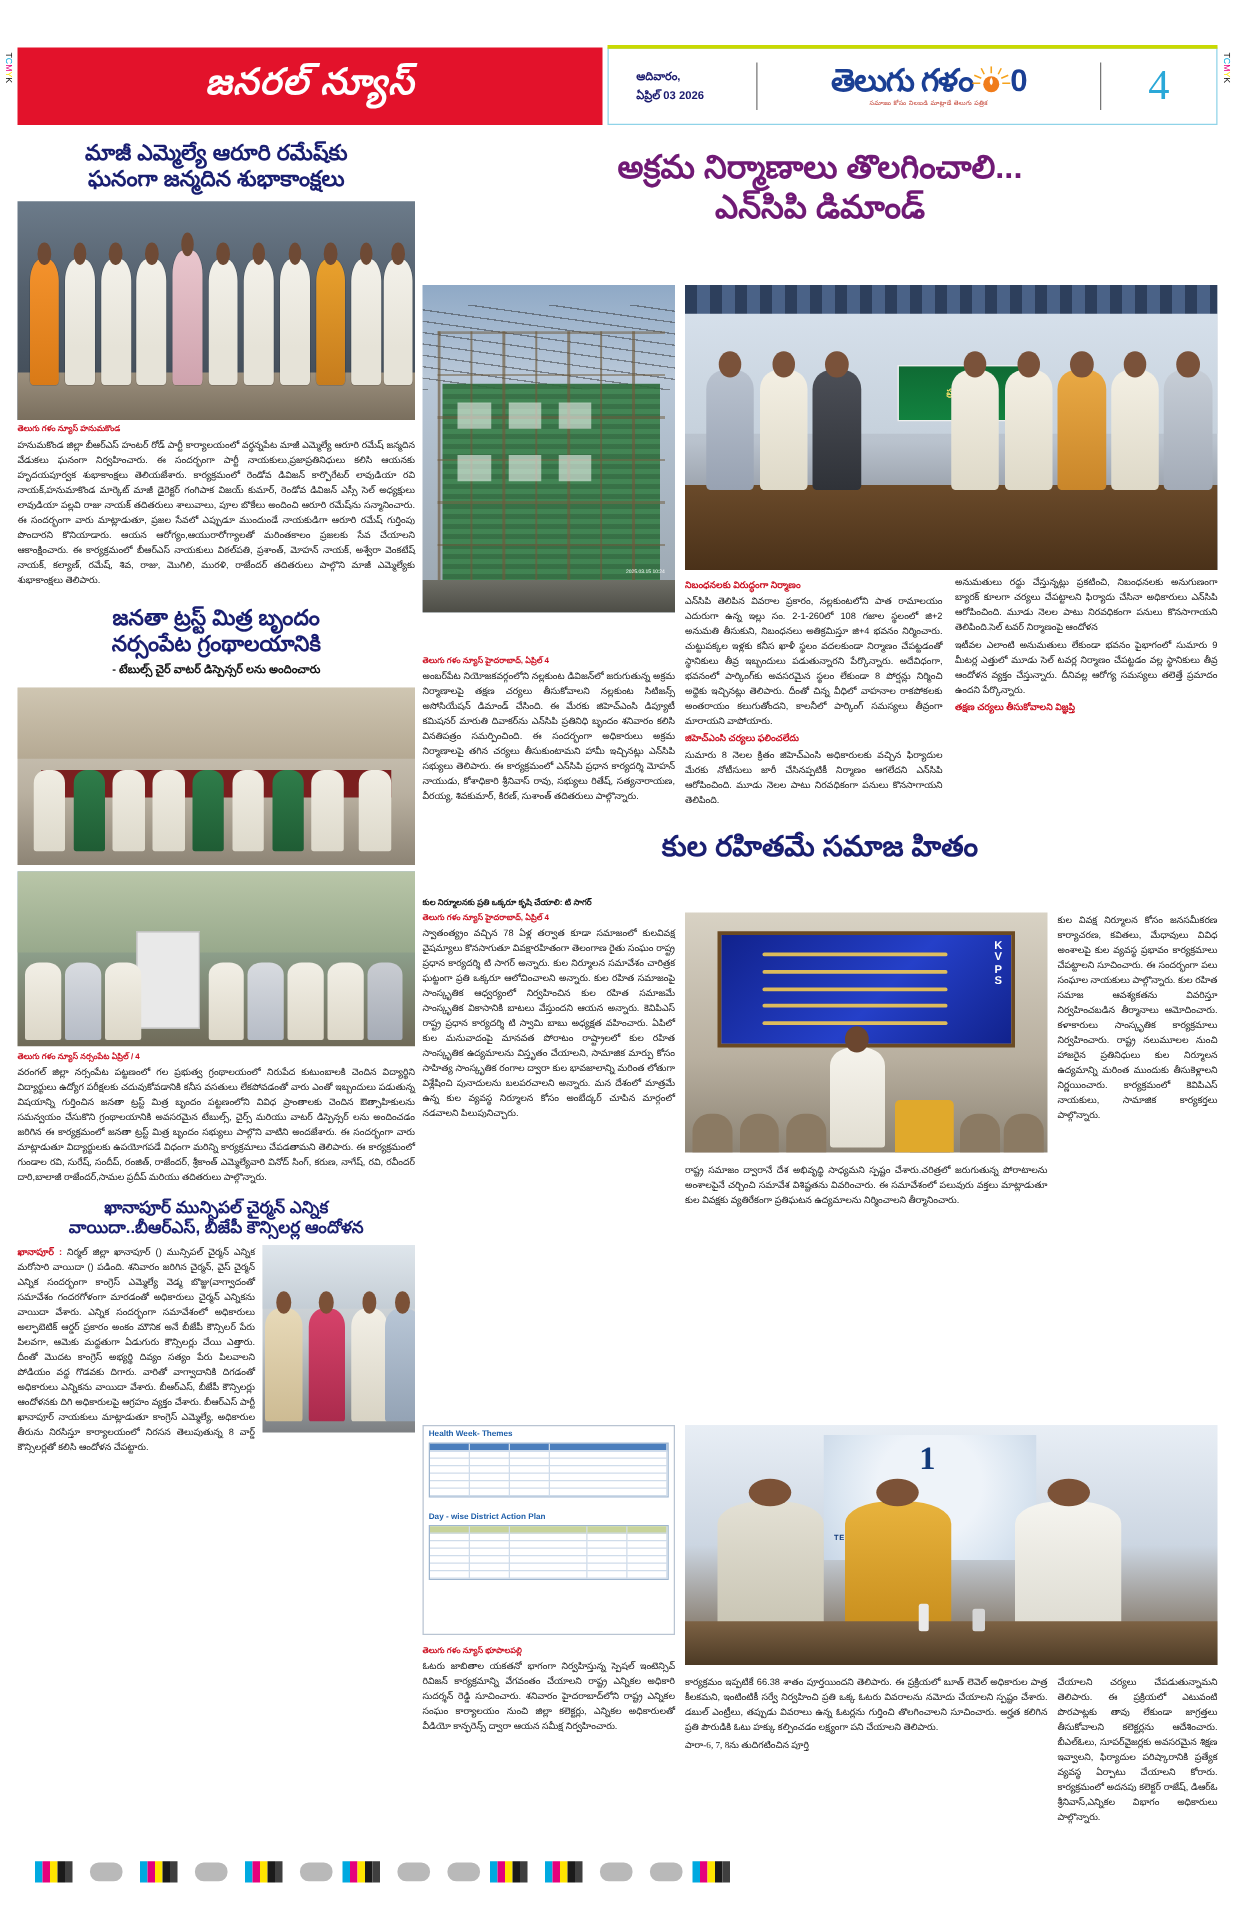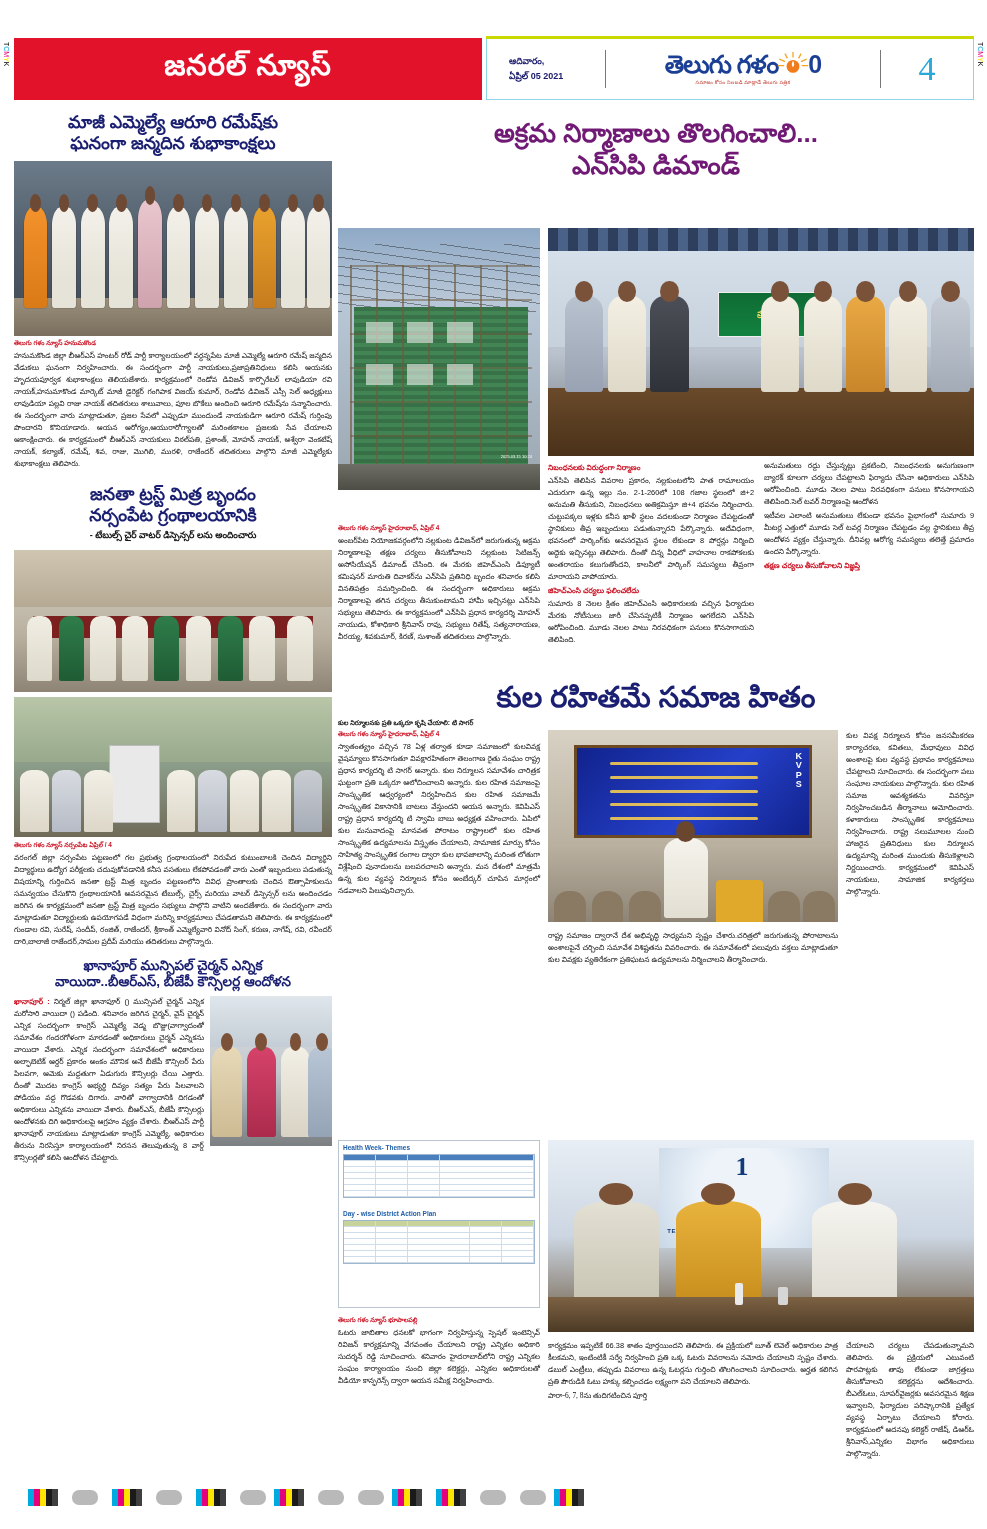--- a/index.html
+++ b/index.html
@@ -38,20 +38,21 @@
     left: 14px; top: 38px;
     width: 960px; height: 62px;
     display: flex;
   }
   .section-banner {
     width: 468px;
     background: #e3122b;
     display: flex;
     align-items: center;
     justify-content: center;
+    font-style: italic;
   }
   .section-banner .label {
     color: #ffffff;
     font-size: 29px;
     font-weight: bold;
     letter-spacing: 1px;
   }
   .mast-right {
     flex: 1;
     border: 1px solid #8fd3e8;
@@ -386,21 +387,21 @@
     <span class="k">T</span><span class="c">C</span><span class="m">M</span><span class="y">Y</span><span class="k">K</span>
   </div>
 
   <div class="masthead">
     <div class="section-banner">
       <div class="label tel">జనరల్ న్యూస్</div>
     </div>
     <div class="mast-right">
       <div class="mast-date tel">
         <div>ఆదివారం,</div>
-        <div>ఏప్రిల్ 05  2021</div>
+        <div>ఏప్రిల్ 03  2026</div>
       </div>
       <div class="mast-sep"></div>
       <div class="mast-logo">
         <div class="logo-row">
           <span class="logo-tel tel">తెలుగు గళం</span>
           <span class="sunburst">
             <svg viewBox="0 0 40 30" width="34" height="24">
               <g stroke="#f6a21c" stroke-width="1.6">
                 <line x1="20" y1="0" x2="20" y2="7"></line>
                 <line x1="10" y1="2" x2="13" y2="8"></line>
@@ -553,21 +554,21 @@
 
   <div style="position:absolute; left:764px; top:460px; width:210px;">
     <div class="body-text tel" style="margin-bottom:2px;">
       అనుమతులు రద్దు చేస్తున్నట్లు ప్రకటించి, నిబంధనలకు అనుగుణంగా బ్యారక్ కూలగా చర్యలు చేపట్టాలని ఫిర్యాదు చేసినా అధికారులు ఎన్‌సిపి ఆరోపించింది. మూడు నెలల పాటు నిరవధికంగా పనులు కొనసాగాయని తెలిపింది.సెల్ టవర్ నిర్మాణంపై ఆందోళన
     </div>
     <div class="body-text tel">ఇటీవల ఎలాంటి అనుమతులు లేకుండా భవనం పైభాగంలో సుమారు 9 మీటర్ల ఎత్తులో మూడు సెల్ టవర్ల నిర్మాణం చేపట్టడం వల్ల స్థానికులు తీవ్ర ఆందోళన వ్యక్తం చేస్తున్నారు. దీనివల్ల ఆరోగ్య సమస్యలు తలెత్తే ప్రమాదం ఉందని పేర్కొన్నారు.</div>
     <div class="subhead tel">తక్షణ చర్యలు తీసుకోవాలని విజ్ఞప్తి</div>
   </div>
 
   <div style="position:absolute; left:338px; top:664px; width:636px;">
-    <div class="hl hl-navy tel" style="font-size:29px;margin-top:16px;">కుల రహితమే సమాజ హితం</div>
+    <div class="hl hl-navy tel" style="font-size:23px;">కుల రహితమే సమాజ హితం</div>
   </div>
 
   <div style="position:absolute; left:338px; top:718px; width:202px;">
     <div class="tel" style="font-size:6.6px; font-weight:bold; color:#111; line-height:1.5;">కుల నిర్మూలనకు ప్రతి ఒక్కరూ కృషి చేయాలి: టి సాగర్</div>
     <div class="caption tel" style="margin-top:2px;">తెలుగు గళం న్యూస్ హైదరాబాద్, ఏప్రిల్ 4</div>
     <div class="body-text tel">స్వాతంత్య్రం వచ్చిన 78 ఏళ్ల తర్వాత కూడా సమాజంలో కులవివక్ష వైషమ్యాలు కొనసాగుతూ వివక్షారహితంగా తెలంగాణ రైతు సంఘం రాష్ట్ర ప్రధాన కార్యదర్శి టి సాగర్ అన్నారు. కుల నిర్మూలన సమావేశం చారిత్రక ఘట్టంగా ప్రతి ఒక్కరూ ఆలోచించాలని అన్నారు. కుల రహిత సమాజంపై సాంస్కృతిక ఆధ్వర్యంలో నిర్వహించిన కుల రహిత సమాజమే సాంస్కృతిక వికాసానికి బాటలు వేస్తుందని ఆయన అన్నారు. కెవిపిఎస్ రాష్ట్ర ప్రధాన కార్యదర్శి టి స్వామి బాబు అధ్యక్షత వహించారు. ఏపిలో కుల మనువాదంపై మానవత పోరాటం రాష్ట్రాలలో కుల రహిత సాంస్కృతిక ఉద్యమాలను విస్తృతం చేయాలని, సామాజిక మార్పు కోసం సాహిత్య సాంస్కృతిక రంగాల ద్వారా కుల భావజాలాన్ని మరింత లోతుగా విశ్లేషించి పునాదులను బలపరచాలని అన్నారు. మన దేశంలో మాత్రమే ఉన్న కుల వ్యవస్థ నిర్మూలన కోసం అంబేద్కర్ చూపిన మార్గంలో నడవాలని పిలుపునిచ్చారు.</div>
   </div>
 
   <div class="photo ph-hall" style="position:absolute; left:548px; top:730px; width:290px; height:192px;">
     <div class="kvps">
@@ -706,21 +707,21 @@
     <div class="dperson" style="left:6%;  background:linear-gradient(180deg,#e3e0d4,#c9c5b4);"></div>
     <div class="dperson" style="left:30%; background:linear-gradient(180deg,#e8b33d,#c98f1e);"></div>
     <div class="dperson" style="left:62%; background:linear-gradient(180deg,#f5f4ef,#dedcd2);"></div>
     <div class="deskbar"></div>
     <div style="position:absolute; left:44%; bottom:14%; width:8px; height:22px; background:#eaeaea; border-radius:2px;"></div>
     <div style="position:absolute; left:54%; bottom:14%; width:10px; height:18px; background:#d6d6d6; border-radius:2px;"></div>
   </div>
 
   <div style="position:absolute; left:338px; top:1316px; width:202px;">
     <div class="caption tel">తెలుగు గళం న్యూస్ భూపాలపల్లి</div>
-    <div class="body-text tel">ఓటరు జాబితాల ధనలకో భాగంగా నిర్వహిస్తున్న స్పెషల్ ఇంటెన్సివ్ రివిజన్ కార్యక్రమాన్ని వేగవంతం చేయాలని రాష్ట్ర ఎన్నికల అధికారి సుదర్శన్ రెడ్డి సూచించారు. శనివారం హైదరాబాద్‌లోని రాష్ట్ర ఎన్నికల సంఘం కార్యాలయం నుంచి జిల్లా కలెక్టర్లు, ఎన్నికల అధికారులతో వీడియో కాన్ఫరెన్స్ ద్వారా ఆయన సమీక్ష నిర్వహించారు.</div>
+    <div class="body-text tel">ఓటరు జాబితాల యకతనో భాగంగా నిర్వహిస్తున్న స్పెషల్ ఇంటెన్సివ్ రివిజన్ కార్యక్రమాన్ని వేగవంతం చేయాలని రాష్ట్ర ఎన్నికల అధికారి సుదర్శన్ రెడ్డి సూచించారు. శనివారం హైదరాబాద్‌లోని రాష్ట్ర ఎన్నికల సంఘం కార్యాలయం నుంచి జిల్లా కలెక్టర్లు, ఎన్నికల అధికారులతో వీడియో కాన్ఫరెన్స్ ద్వారా ఆయన సమీక్ష నిర్వహించారు.</div>
   </div>
 
   <div style="position:absolute; left:548px; top:1340px; width:290px;">
     <div class="body-text tel">కార్యక్రమం ఇప్పటికే 66.38 శాతం పూర్తయిందని తెలిపారు. ఈ ప్రక్రియలో బూత్ లెవెల్ అధికారుల పాత్ర కీలకమని, ఇంటింటికీ సర్వే నిర్వహించి ప్రతి ఒక్క ఓటరు వివరాలను నమోదు చేయాలని స్పష్టం చేశారు. డబుల్ ఎంట్రీలు, తప్పుడు వివరాలు ఉన్న ఓటర్లను గుర్తించి తొలగించాలని సూచించారు. అర్హత కలిగిన ప్రతి పౌరుడికి ఓటు హక్కు కల్పించడం లక్ష్యంగా పని చేయాలని తెలిపారు.</div>
     <div class="body-text tel" style="margin-top:2px;font-family:Liberation Serif, serif;">పారా-6, 7, 8ను తుదిగటించిన పూర్తి</div>
   </div>
 
   <div style="position:absolute; left:846px; top:1340px; width:128px;">
     <div class="body-text tel">చేయాలని చర్యలు చేపడుతున్నామని తెలిపారు. ఈ ప్రక్రియలో ఎటువంటి పొరపాట్లకు తావు లేకుండా జాగ్రత్తలు తీసుకోవాలని కలెక్టర్లను ఆదేశించారు. బీఎల్ఓలు, సూపర్‌వైజర్లకు అవసరమైన శిక్షణ ఇవ్వాలని, ఫిర్యాదుల పరిష్కారానికి ప్రత్యేక వ్యవస్థ ఏర్పాటు చేయాలని కోరారు. కార్యక్రమంలో అదనపు కలెక్టర్ రాజేష్, డిఆర్ఓ శ్రీనివాస్,ఎన్నికల విభాగం అధికారులు పాల్గొన్నారు.</div>
   </div>

